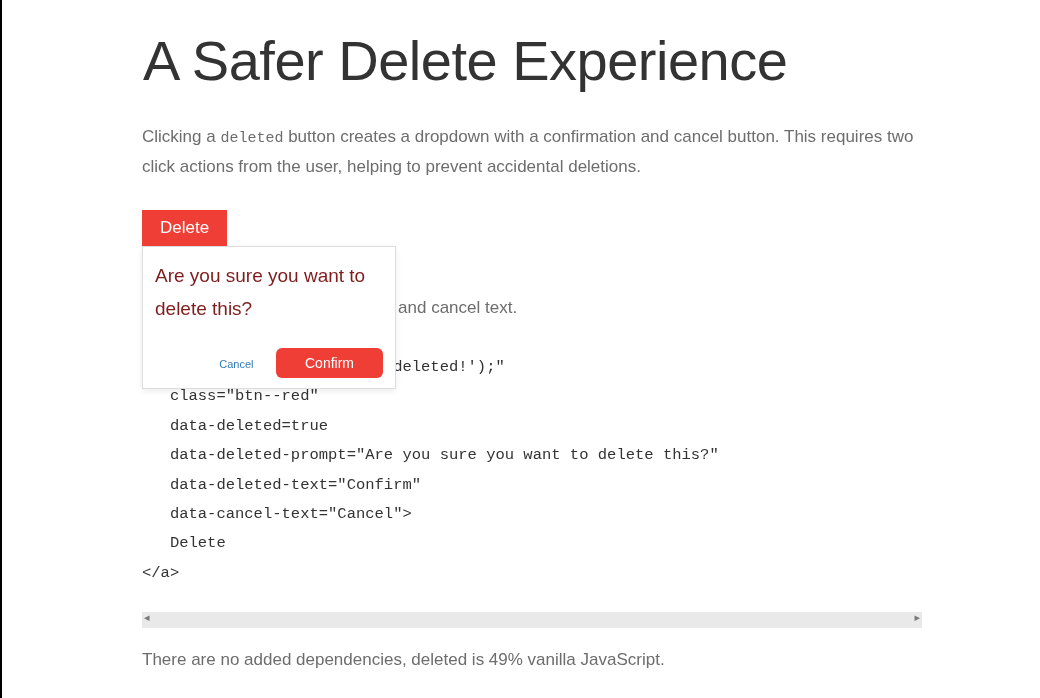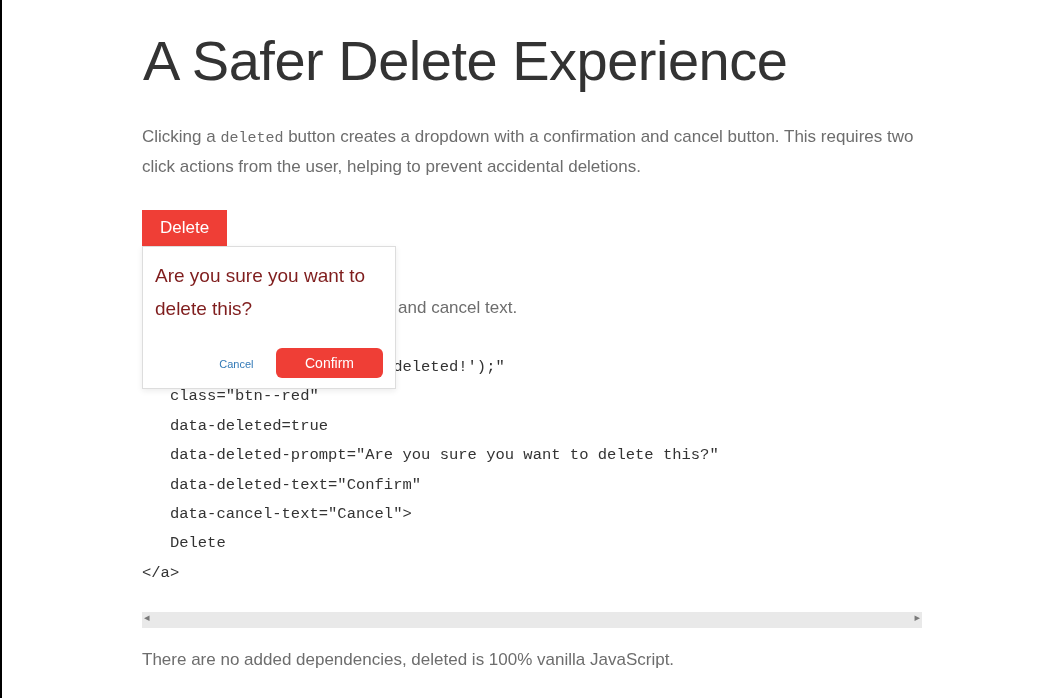--- a/index.html
+++ b/index.html
@@ -169,15 +169,15 @@
    data-deleted=true
    data-deleted-prompt="Are you sure you want to delete this?"
    data-deleted-text="Confirm"
    data-cancel-text="Cancel"&gt;
    Delete
 &lt;/a&gt;</pre>
   </div>
 
   <div class="hscroll"></div>
 
-  <p class="footer-text">There are no added dependencies, deleted is 100% vanilla JavaScript.</p>
+  <p class="footer-text">There are no added dependencies, deleted is 49% vanilla JavaScript.</p>
 
 </div>
 
 </body></html>

